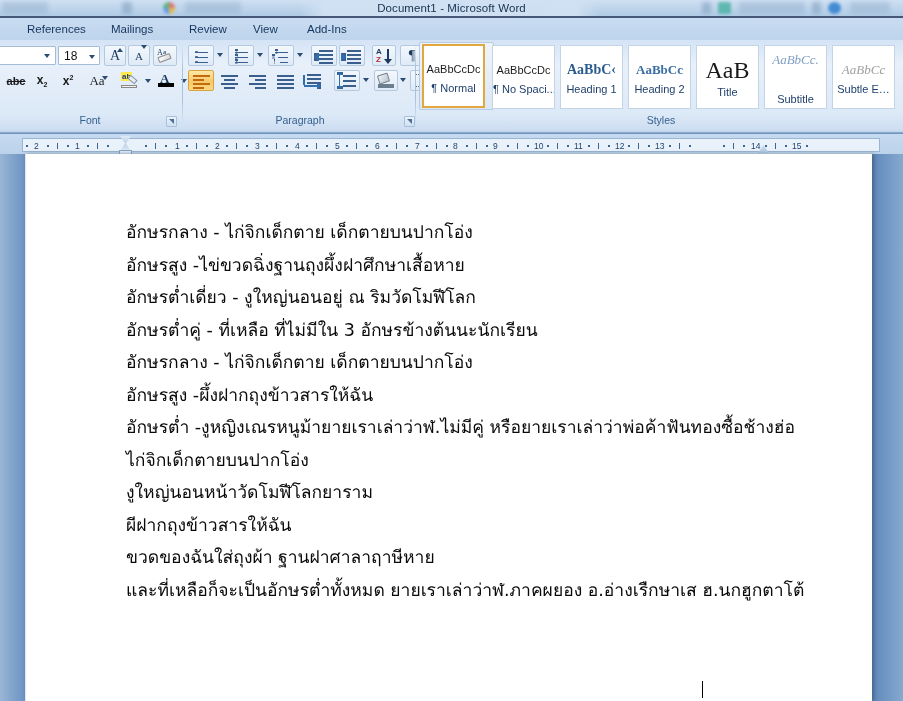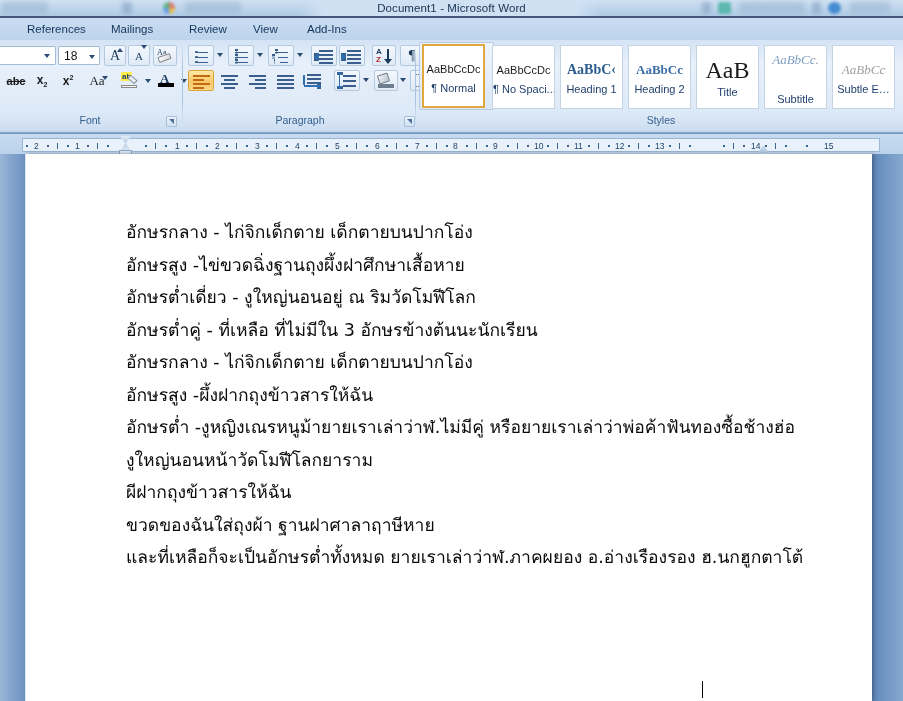--- a/index.html
+++ b/index.html
@@ -580,43 +580,44 @@
     <div class="dot" style="left:646px;"></div>
       <div class="bar" style="left:656px;"></div>
       <div class="dot" style="left:666px;"></div>
     <div class="dot" style="left:700px;"></div>
       <div class="bar" style="left:710px;"></div>
       <div class="dot" style="left:720px;"></div>
     <div class="ticklbl" style="left:728px;">14</div>
     <div class="dot" style="left:742px;"></div>
       <div class="bar" style="left:752px;"></div>
       <div class="dot" style="left:762px;"></div>
-    <div class="ticklbl" style="left:769px;margin-left:32px;">15</div>
+    <div class="ticklbl" style="left:769px;">15</div>
     <div class="dot" style="left:783px;"></div>
   </div>
   <div class="indentTop"></div>
   <div class="indentBot"></div>
   <div class="indentBox"></div>
   <div class="rightIndent"></div>
 
   <div class="workspace">
     <div class="wsleft"></div>
     <div class="wsright"></div>
 
     <div class="page">
       <div class="doctext">
         <div class="docline">อักษรกลาง - ไก่จิกเด็กตาย เด็กตายบนปากโอ่ง</div>
         <div class="docline">อักษรสูง -ไข่ขวดฉิ่งฐานถุงผึ้งฝาศึกษาเสื้อหาย</div>
         <div class="docline">อักษรต่ำเดี่ยว - งูใหญ่นอนอยู่ ณ ริมวัดโมฬีโลก</div>
         <div class="docline">อักษรต่ำคู่ - ที่เหลือ ที่ไม่มีใน 3 อักษรข้างต้นนะนักเรียน</div>
         <div class="docline">อักษรกลาง - ไก่จิกเด็กตาย เด็กตายบนปากโอ่ง</div>
         <div class="docline">อักษรสูง -ผึ้งฝากถุงข้าวสารให้ฉัน</div>
         <div class="docline">อักษรต่ำ -งูหญิงเณรหนูม้ายายเราเล่าว่าฬ.ไม่มีคู่ หรือยายเราเล่าว่าพ่อค้าฟันทองซื้อช้างฮ่อ</div>
+        <div class="docline">ไก่จิกเด็กตายบนปากโอ่ง</div>
         <div class="docline">งูใหญ่นอนหน้าวัดโมฬีโลกยาราม</div>
         <div class="docline">ผีฝากถุงข้าวสารให้ฉัน</div>
         <div class="docline">ขวดของฉันใส่ถุงผ้า ฐานฝาศาลาฤาษีหาย</div>
-        <div class="docline">และที่เหลือก็จะเป็นอักษรต่ำทั้งหมด ยายเราเล่าว่าฬ.ภาคผยอง อ.อ่างเรืองรอง ฮ.นกฮูกตาโต้</div>
+        <div class="docline">และที่เหลือก็จะเป็นอักษรต่ำทั้งหมด ยายเราเล่าว่าฬ.ภาคผยอง อ.อ่างเรืกษาเส ฮ.นกฮูกตาโต้</div>
       </div>
       <div class="caret-doc"></div>
     </div>
   </div>
 
 </div>
 
 </body></html>

